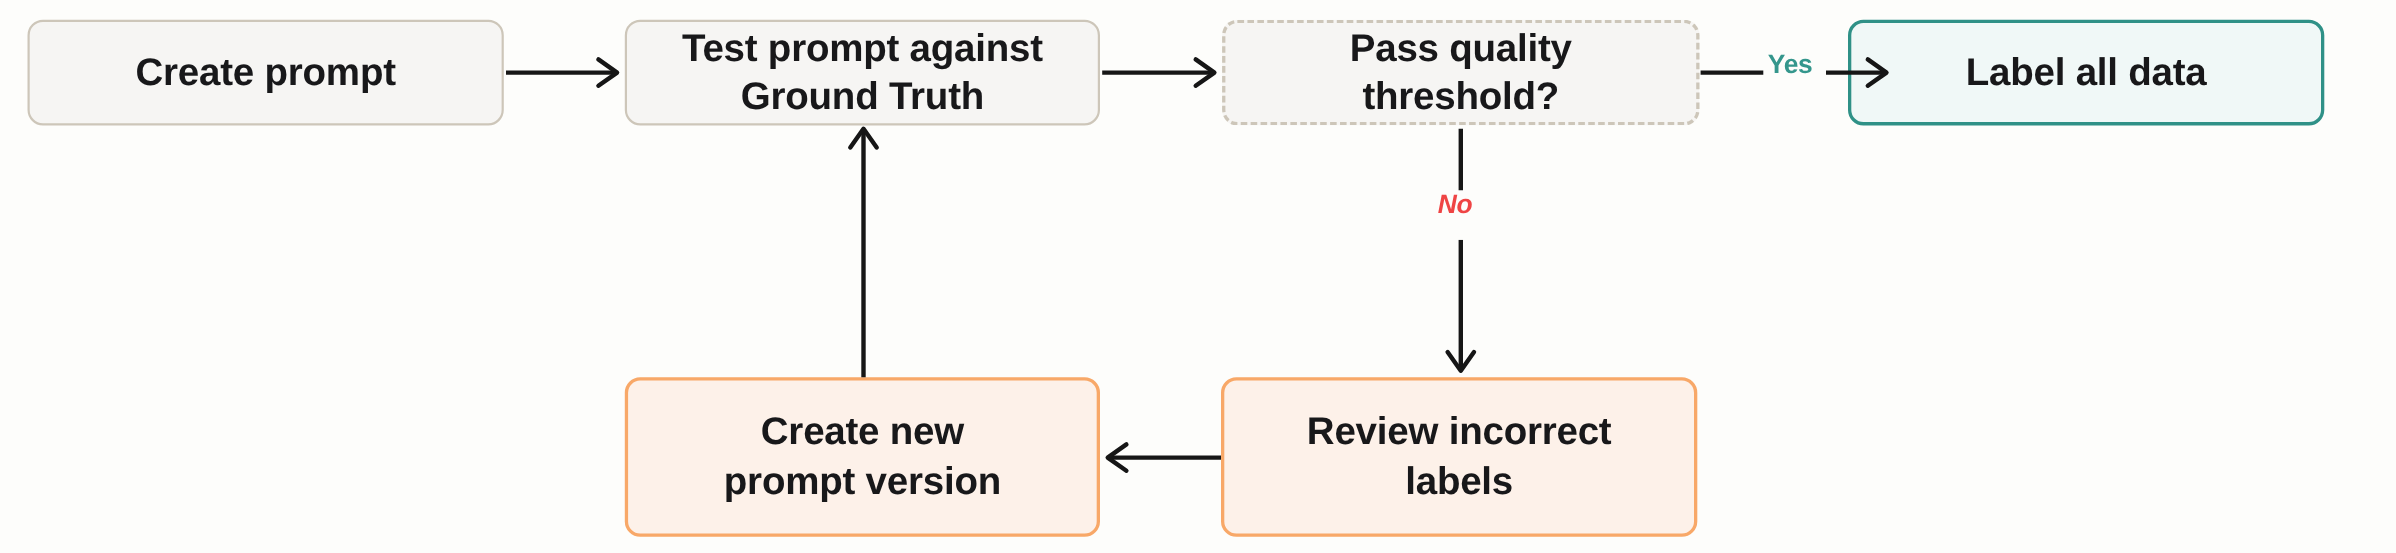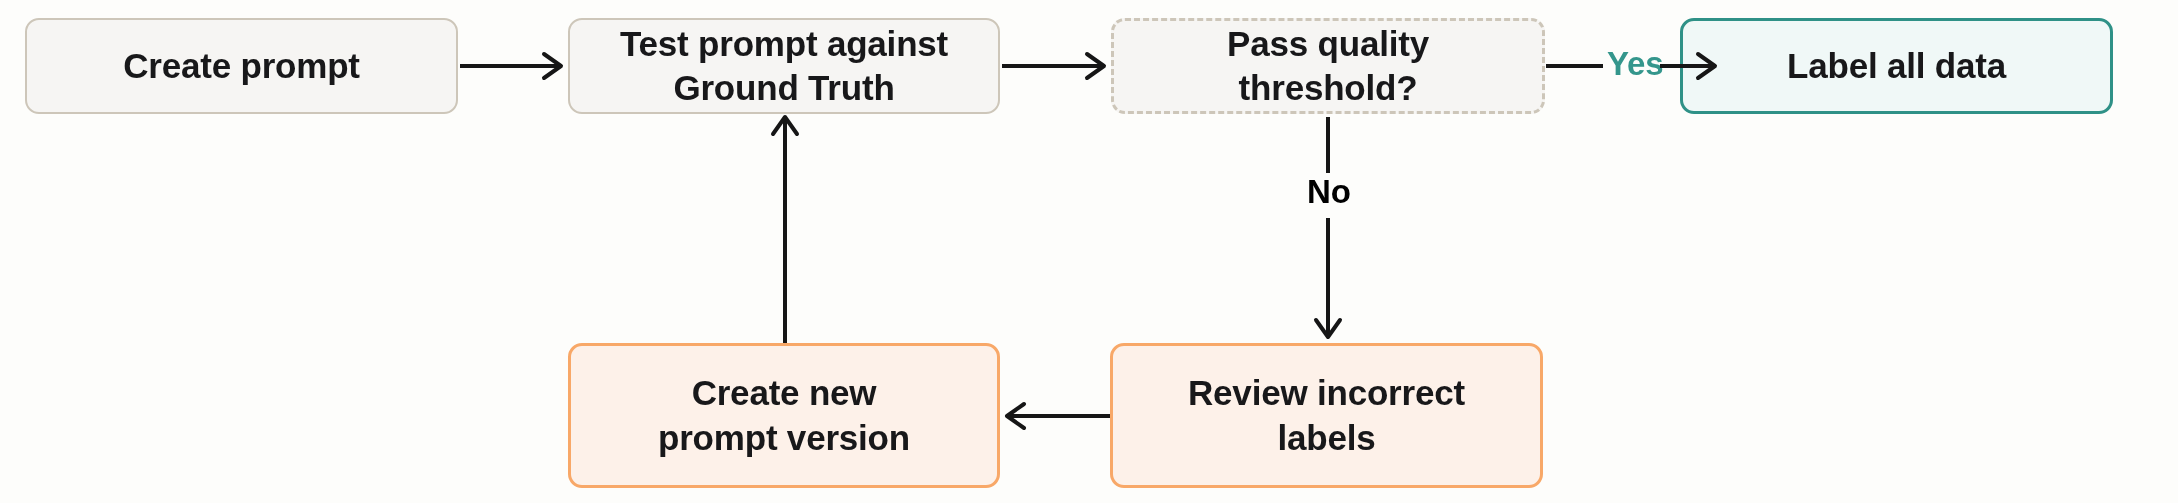--- a/index.html
+++ b/index.html
@@ -53,27 +53,27 @@
     border: 3px solid #f8a868;
   }
 
   
   .conn {
     position: absolute;
     pointer-events: none;
   }
   .edge-label {
     position: absolute;
-    font-size: 33px;
+    font-size: 24px;
     font-weight: 700;
     letter-spacing: -0.2px;
     white-space: nowrap;
   }
   .label-yes { color: #34968c; }
-  .label-no  { color: #000000; }
+  .label-no  { color: #ef4444; font-style: italic; }
 </style>
 </head>
 <body>
 
 <div id="canvas">
 
   <div class="node node-neutral" style="left:25px; top:18px; width:433px; height:96px;align-items:center;">
     <span>Create prompt</span>
   </div>
 

